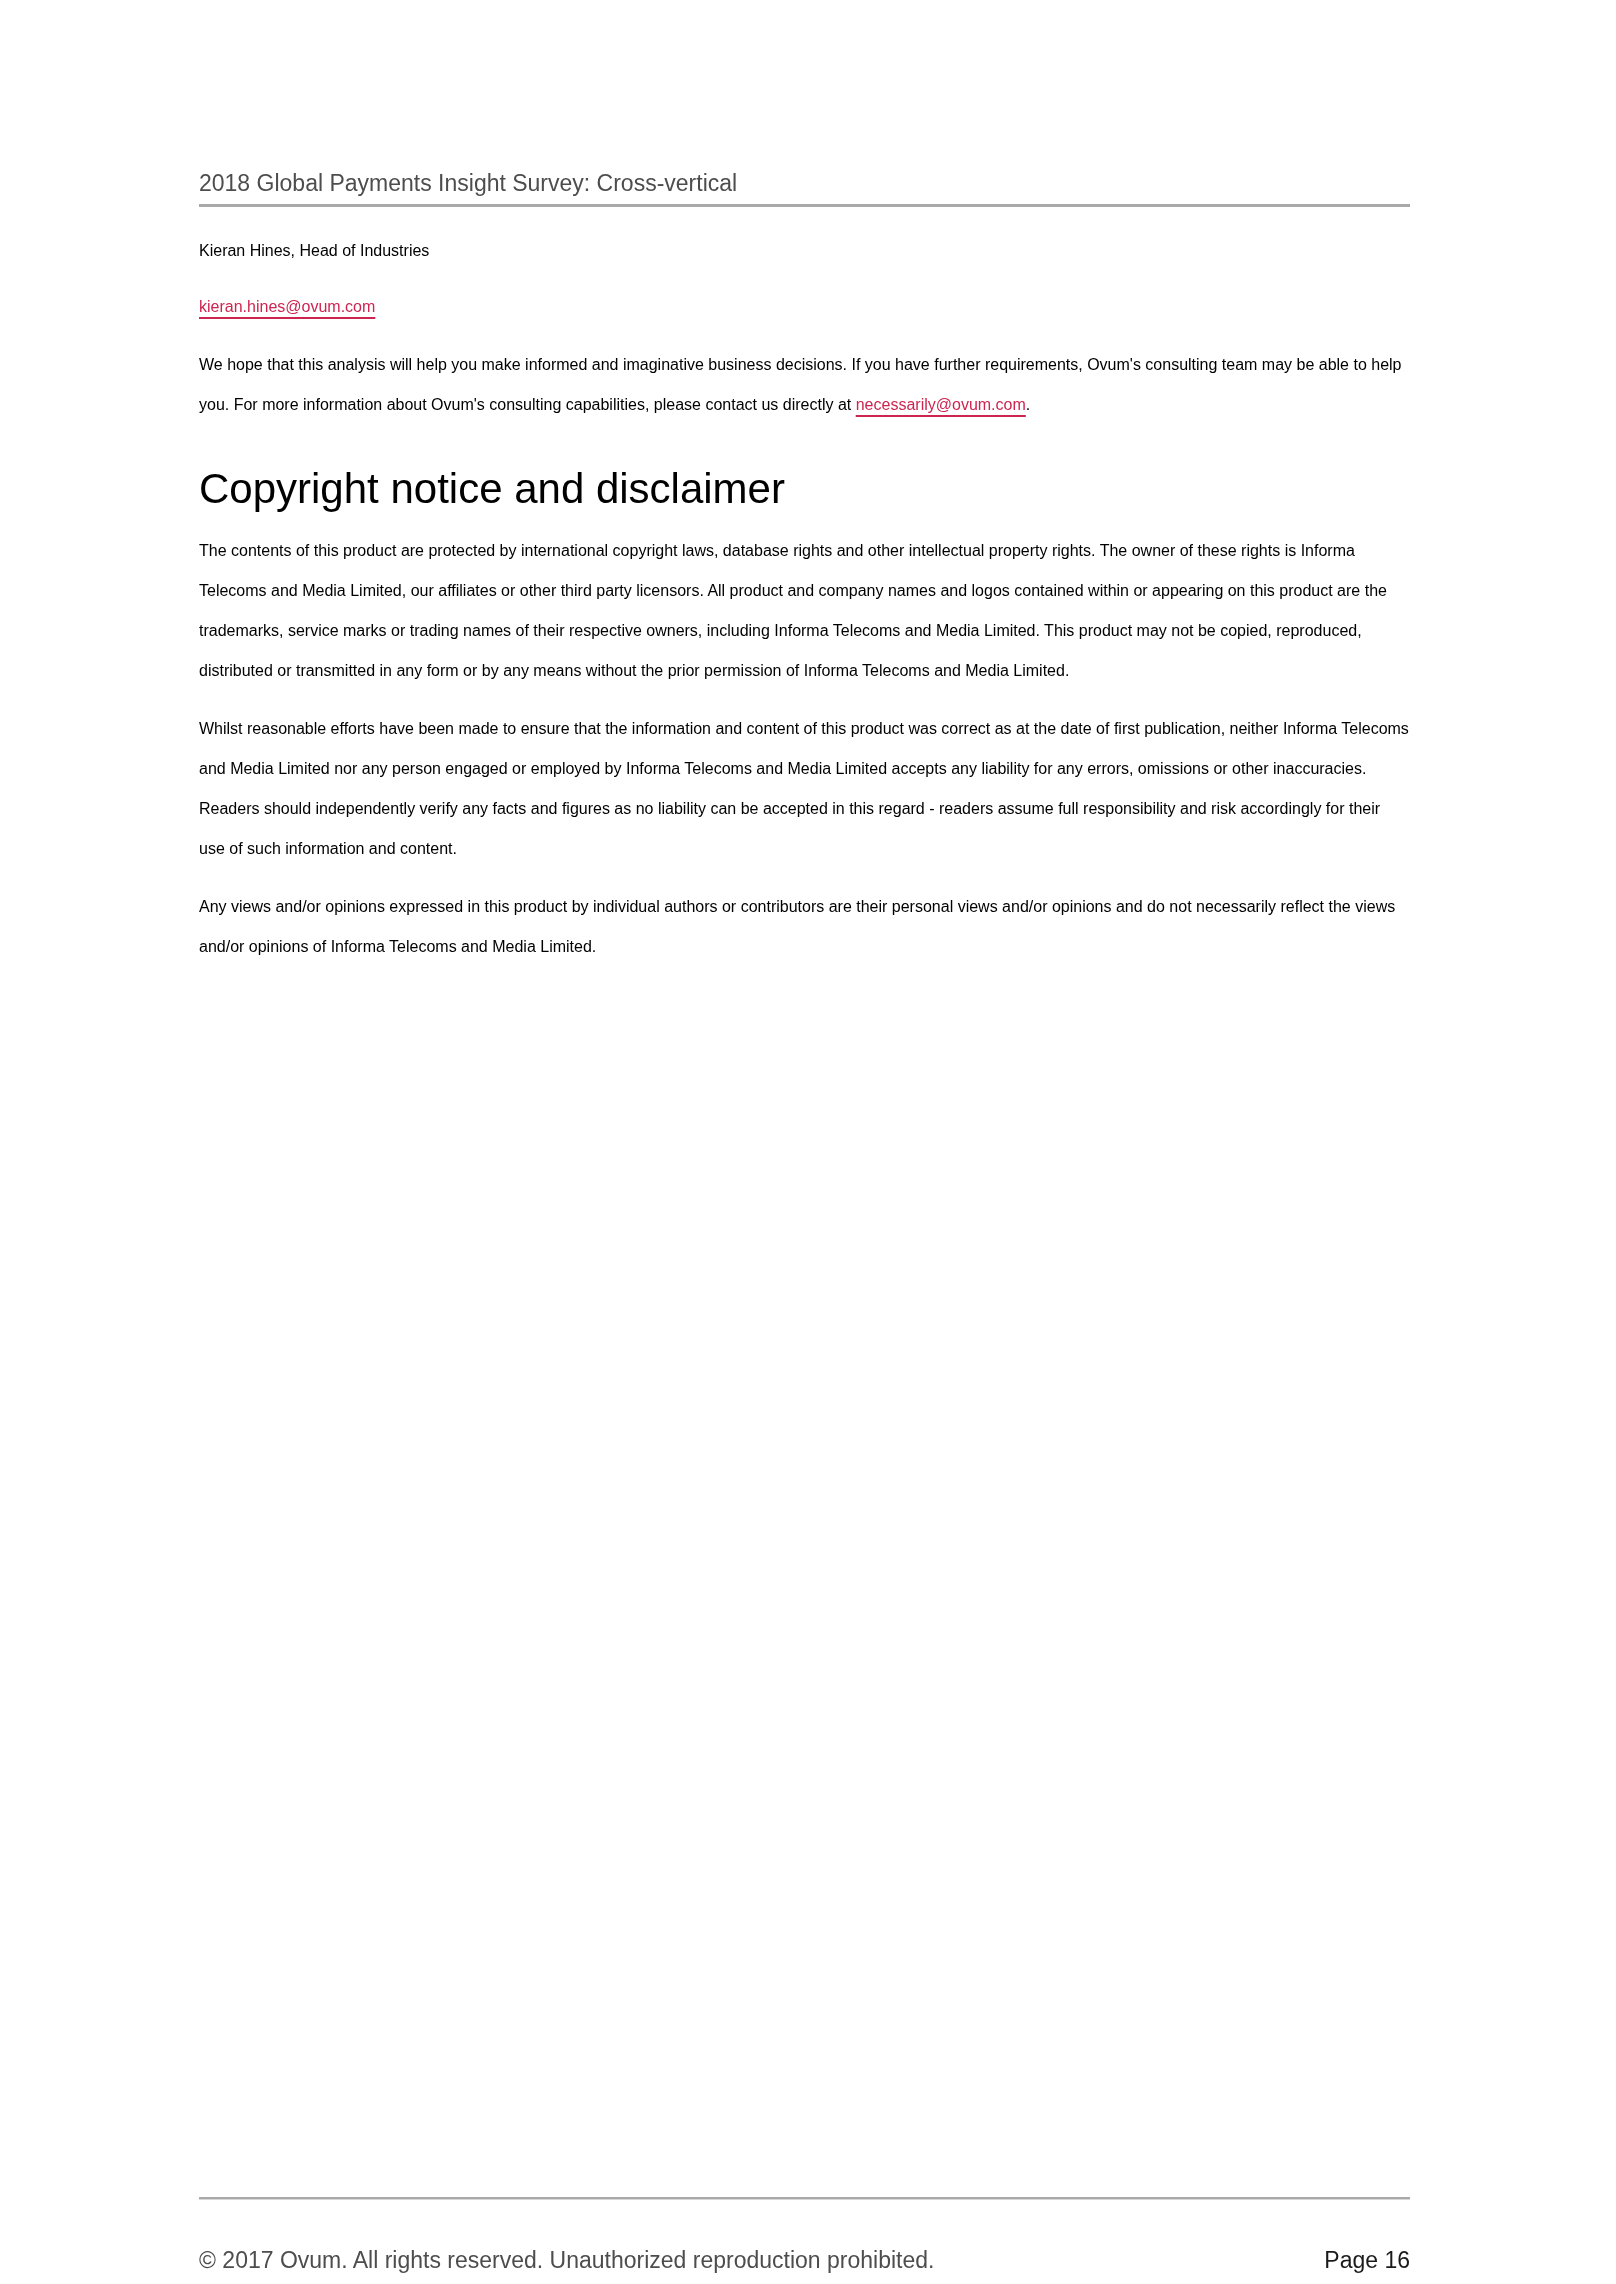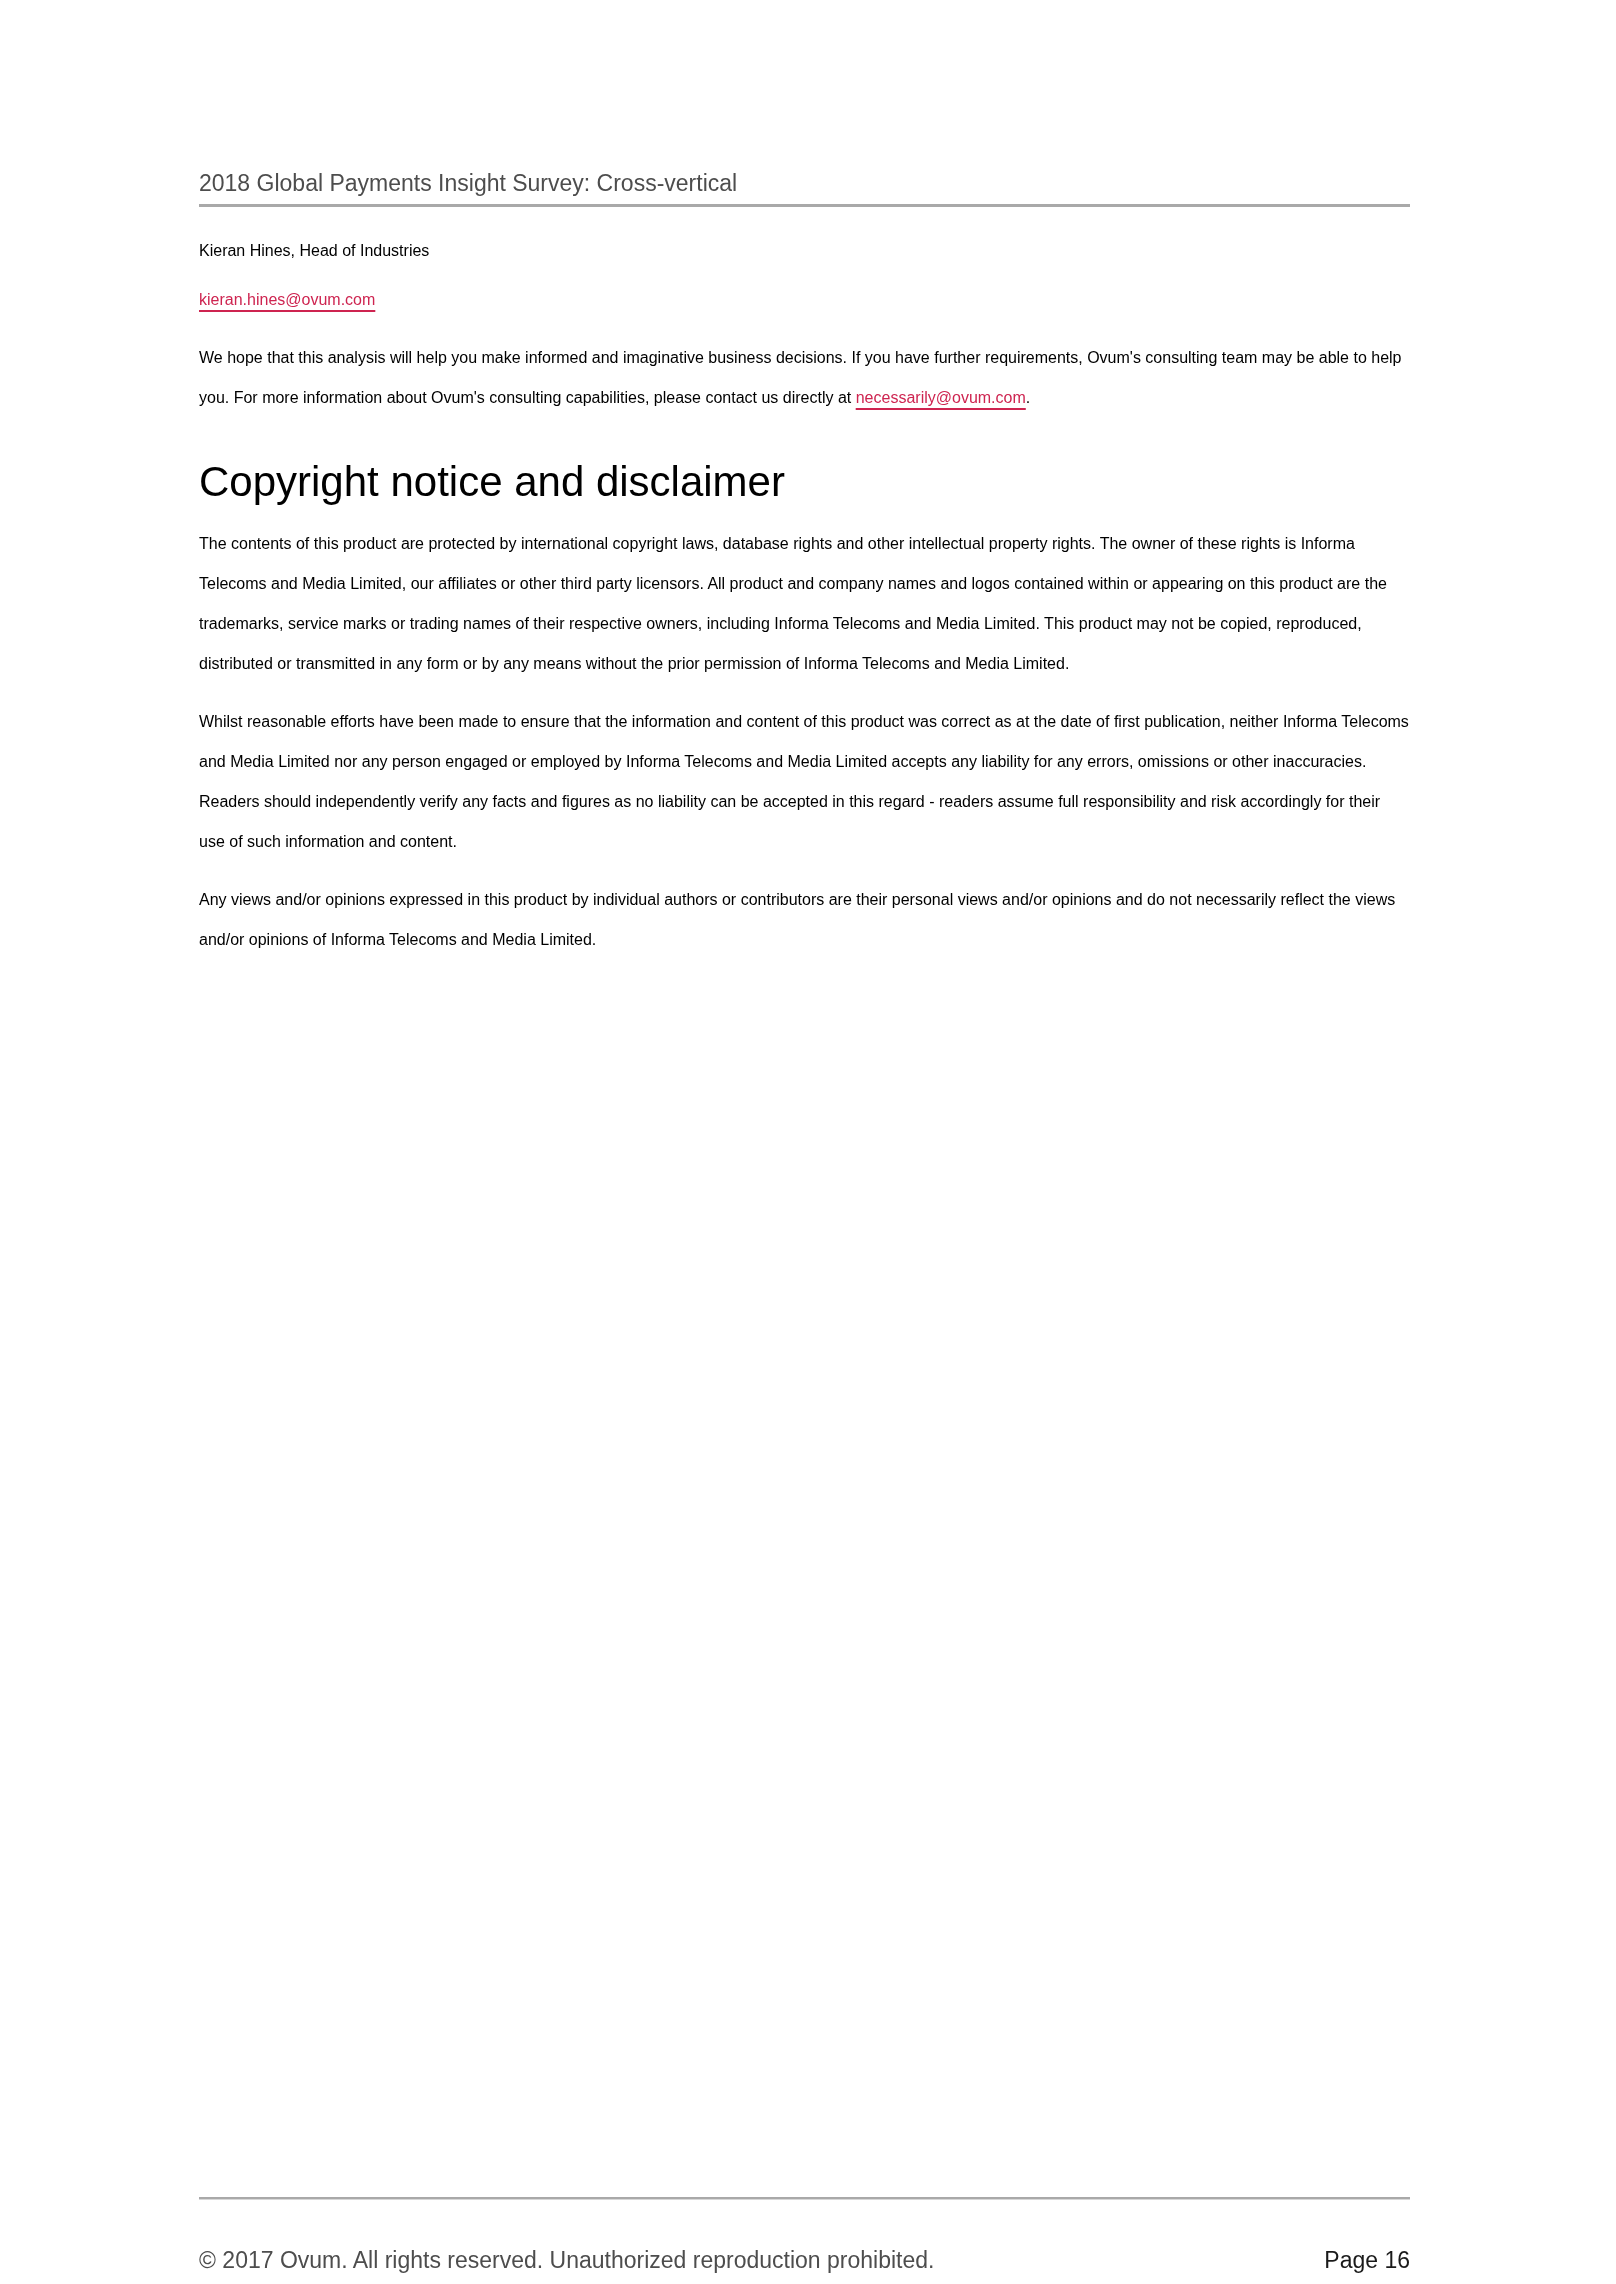--- a/index.html
+++ b/index.html
@@ -49,21 +49,21 @@
     font-weight:400;
     color:var(--body-text);
   }
   p.body{
     margin:18px 0 0 0;
     font-size:16px;
     line-height:40px;
     color:var(--body-text);
   }
   p.author-name{margin-top:23.5px;}
-  p.author-email{margin-top:9px;}
+  p.author-email{margin-top:16px;}
   a.doc-link{
     color:var(--accent);
     text-decoration:underline;
     text-decoration-thickness:2px;
     text-underline-offset:4.6px;
     cursor:pointer;
   }
   .footer{
     position:absolute;
     left:199px;

